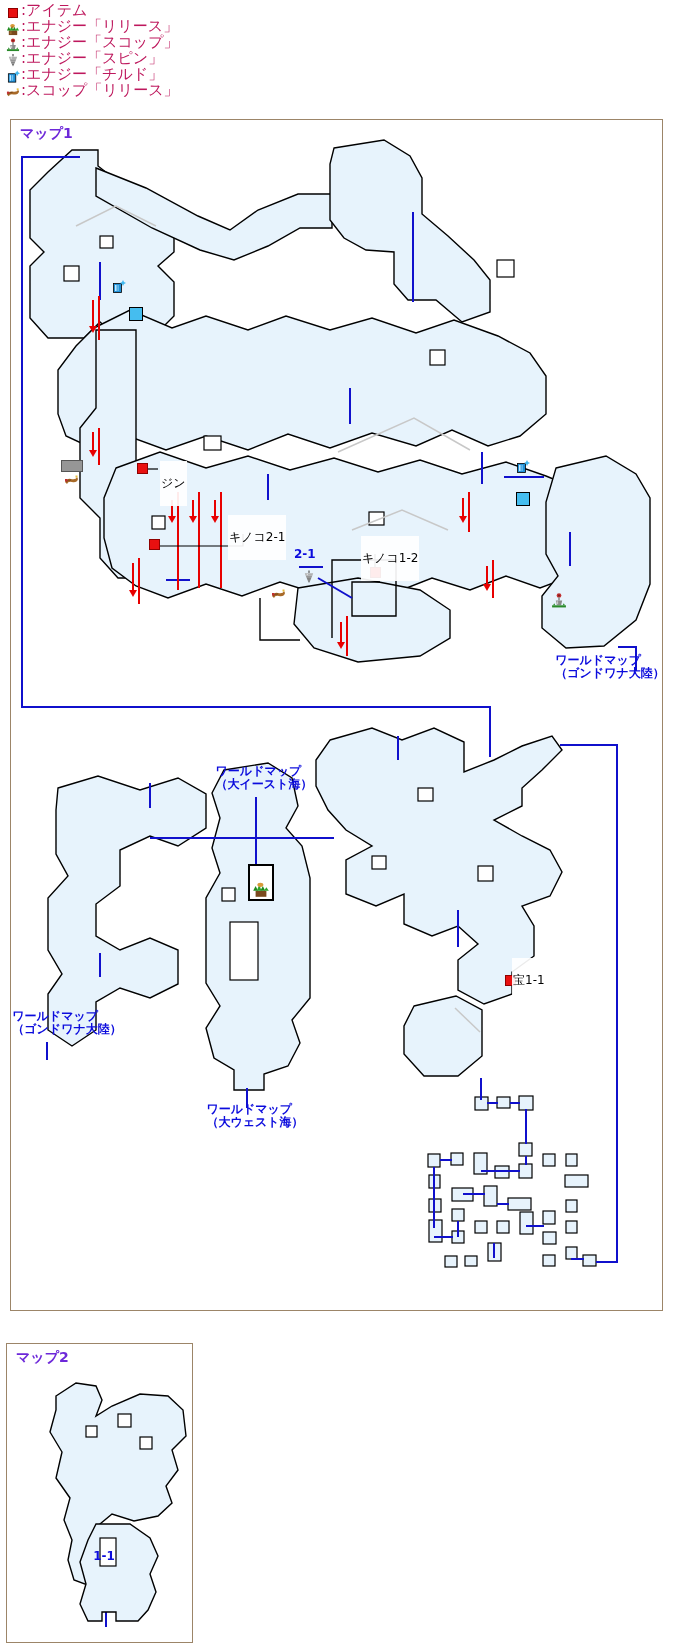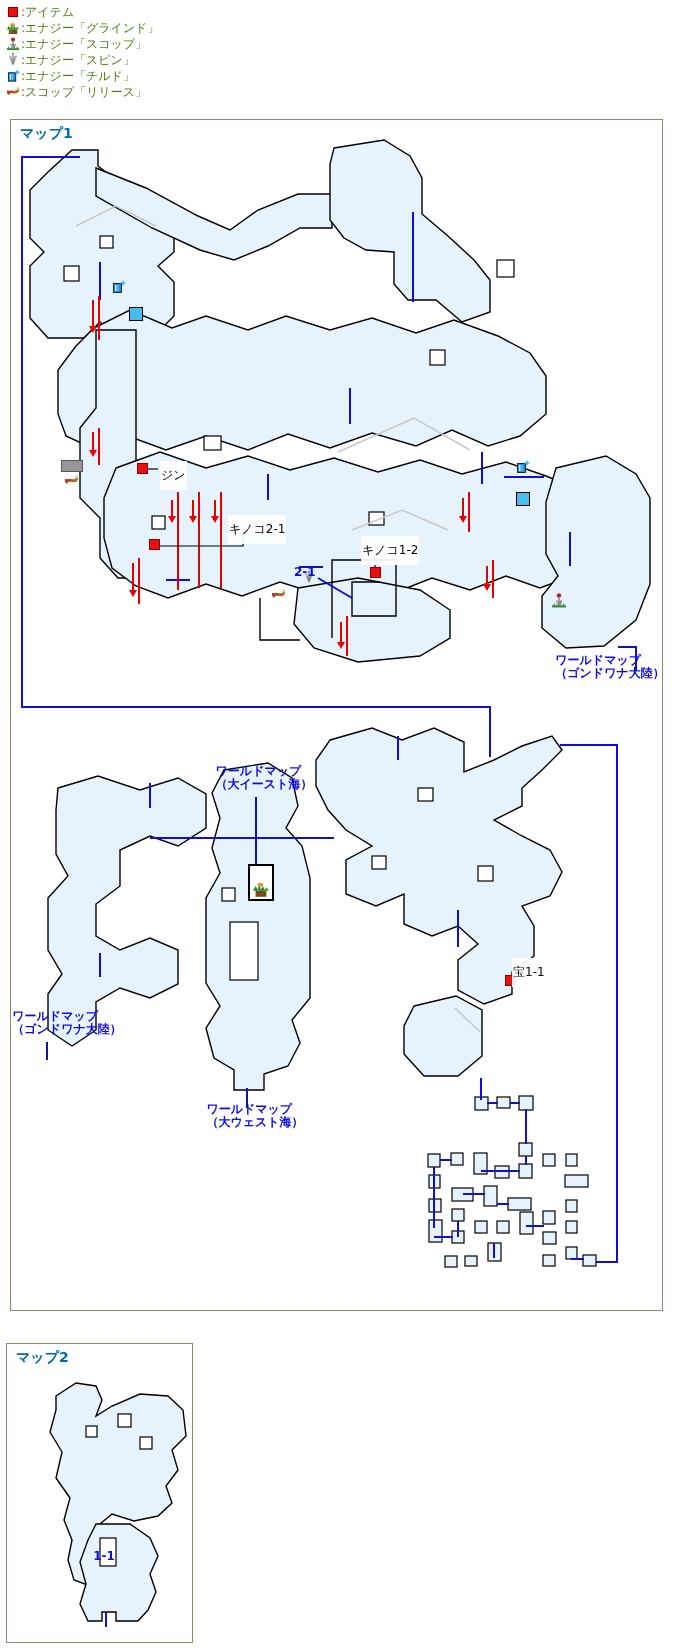--- a/index.html
+++ b/index.html
@@ -2,50 +2,50 @@
 <html><head>
 <meta charset="utf-8">
 <style>
   html,body{margin:0;padding:0;background:#fff;}
   body{width:673px;height:1652px;position:relative;overflow:hidden;
        font-family:"DejaVu Sans","Liberation Sans",sans-serif;}
   .page{position:absolute;inset:0;}
 
   
   .legend{position:absolute;left:4px;top:4px;}
-  .legend-row{display:flex;align-items:flex-start;height:16px;font-size:12px;color:#4d7c0f;white-space:nowrap;}
+  .legend-row{display:flex;align-items:flex-end;height:16px;font-size:15px;color:#be185d;white-space:nowrap;}
   .licon{width:17px;height:15px;display:inline-flex;align-items:center;justify-content:center;}
   .licon svg{width:14px;height:14px;display:block;}
   .isq{width:8px;height:8px;background:#e81010;border:1px solid #8f0000;display:block;margin:auto;}
 
   
   .map-box{position:absolute;border:1px solid #9c8568;background:#fff;box-sizing:border-box;}
   .map1-box{left:10px;top:119px;width:653px;height:1192px;}
   .map2-box{left:6px;top:1343px;width:187px;height:300px;}
-  .map-title{position:absolute;left:9px;top:5px;color:#0369a1;font-weight:700;font-size:14px;}
+  .map-title{position:absolute;left:9px;top:5px;color:#6d28d9;font-weight:700;font-size:14px;}
 
   
   svg.canvas{position:absolute;left:0;top:0;pointer-events:none;}
 
   
   .marker{position:absolute;}
   .marker svg{display:block;}
   .m-item{width:9px;height:9px;background:#e81010;border:1px solid #8f0000;}
   .m-cyan{width:12px;height:12px;background:#45bdef;border:1px solid #000;}
   .m-grayrect{width:20px;height:10px;background:#969696;border:1px solid #555;}
   .m-grindbox{width:22px;height:33px;background:#fff;border:2px solid #000;display:flex;align-items:flex-end;justify-content:center;}
   .m-grindbox svg{width:18px;height:18px;margin-bottom:1px;}
   .m-chilled svg{width:15px;height:16px;}
   .m-spin svg{width:14px;height:19px;}
   .m-scoop svg{width:16px;height:21px;}
   .m-release svg{width:17px;height:15px;}
 
   
   .map-label{position:absolute;font-size:12px;line-height:13px;white-space:nowrap;}
-  .lbl-black{color:#000;background:rgba(255,255,255,.92);padding:8px 1px;}
+  .lbl-black{color:#000;background:rgba(255,255,255,.92);padding:16px 1px;}
   .lbl-blue{color:#0b0bdd;font-weight:700;}
   .lbl-center{transform:translateX(-50%);text-align:left;}
 </style>
 </head>
 <body>
 
 <div class="page">
 
   <div class="legend">
     <div class="legend-row">
@@ -60,21 +60,21 @@
             <rect x="3" y="9" width="9" height="5" fill="#7a4a1e"></rect>
             <rect x="4" y="10" width="2" height="3" fill="#9a6a2e"></rect>
             <path d="M1,9 L3,5 L5,9 Z" fill="#1e8a1e"></path>
             <path d="M4,9 L6,4 L8,9 Z" fill="#2aa32a"></path>
             <path d="M7,9 L9,5 L11,9 Z" fill="#1e8a1e"></path>
             <path d="M10,9 L12,6 L14,9 Z" fill="#2aa32a"></path>
             <ellipse cx="7" cy="4" rx="2.5" ry="1.8" fill="#d89a3a"></ellipse>
             <rect x="6" y="4.5" width="2" height="2" fill="#b87a2a"></rect>
           </svg>
         </span>
-      <span>:エナジー「グラインド」</span>
+      <span>:エナジー「リリース」</span>
     </div>
     <div class="legend-row">
       <span class="licon">
           <svg viewBox="0 0 15 15">
             <circle cx="7.5" cy="2.8" r="2.2" fill="#c03030"></circle>
             <circle cx="7.5" cy="2.8" r="0.9" fill="#801818"></circle>
             <rect x="6.7" y="4.5" width="1.6" height="3" fill="#909090"></rect>
             <path d="M4.5,7.5 L10.5,7.5 L9.5,12 L5.5,12 Z" fill="#8a8a8a"></path>
             <rect x="5.2" y="8.2" width="1.5" height="2.8" fill="#c8c8c8"></rect>
             <path d="M2,12 L3,10 L4,12 Z" fill="#2a8a2a"></path>
@@ -364,21 +364,21 @@
           <path d="M4,9 L6,4 L8,9 Z" fill="#2aa32a"></path>
           <path d="M7,9 L9,5 L11,9 Z" fill="#1e8a1e"></path>
           <path d="M10,9 L12,6 L14,9 Z" fill="#2aa32a"></path>
           <ellipse cx="7" cy="4" rx="2.5" ry="1.8" fill="#d89a3a"></ellipse>
         </svg>
       </div>
       <div class="marker m-item" style="left: 505px; top: 975px;"></div>
       <div class="map-label lbl-black" style="left: 160px; top: 461px;">ジン</div>
       <div class="map-label lbl-black" style="left: 228px; top: 515px;">キノコ2-1</div>
       <div class="map-label lbl-black" style="left: 361px; top: 536px; text-align: center;">キノコ1-2</div>
-      <div class="map-label lbl-blue" style="left: 294px; top: 548px; margin-top: 18px;">2-1</div>
+      <div class="map-label lbl-blue" style="left: 294px; top: 548px;">2-1</div>
       <div class="map-label lbl-black" style="left: 512px; top: 958px;">宝1-1</div>
       <div class="map-label lbl-blue lbl-center" style="left: 610px; top: 654px;">
         <div>ワールドマップ</div>
         <div>（ゴンドワナ大陸）</div>
       </div>
       <div class="map-label lbl-blue lbl-center" style="left: 264px; top: 765px;">
         <div>ワールドマップ</div>
         <div>（大イースト海）</div>
       </div>
       <div class="map-label lbl-blue lbl-center" style="left: 67px; top: 1010px;">

